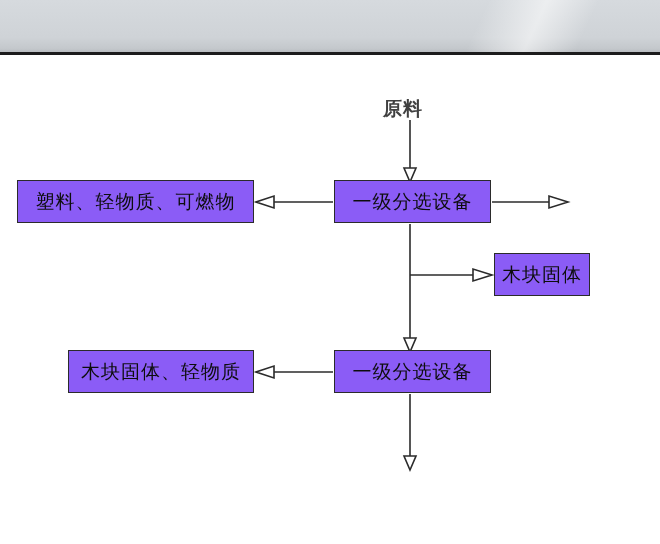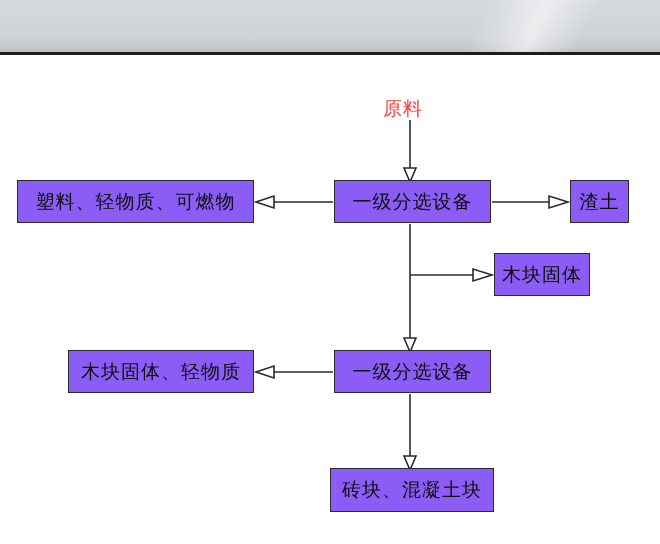--- a/index.html
+++ b/index.html
@@ -87,25 +87,26 @@
     justify-content: center;
     color: #0d0d0d;
     font-size: 19px;
     letter-spacing: 1px;
     white-space: nowrap;
     z-index: 3;
   }
 
   .floating-label {
     position: absolute;
-    color: #ef4444;
+    color: #404040;
     font-size: 19px;
     letter-spacing: 1px;
     white-space: nowrap;
     z-index: 3;
+    font-weight: bold;
   }
 
   
   #node-raw-material   { left: 383px; top: 38px; }
 
   #node-primary-sorter { left: 334px; top: 122px; width: 157px; height: 43px; }
   #node-light-waste    { left: 17px;  top: 122px; width: 237px; height: 43px; }
   #node-slag-soil      { left: 570px; top: 122px; width: 59px;  height: 43px; }
 
   #node-scrap-metal    { left: 494px; top: 195px; width: 96px;  height: 43px; }
@@ -151,24 +152,22 @@
         <polygon points="404,398 416,398 410,412" fill="#ffffff" stroke="#2b2b2b" stroke-width="1.6"></polygon>
       </g>
     </svg>
 
     <div class="floating-label" id="node-raw-material">原料</div>
 
     <div class="node" id="node-light-waste">塑料、轻物质、可燃物</div>
 
     <div class="node" id="node-primary-sorter">一级分选设备</div>
 
-    <div class="node" id="node-slag-soil">渣土</div>
 
     <div class="node" id="node-scrap-metal">木块固体</div>
 
     <div class="node" id="node-wood-solids">木块固体、轻物质</div>
 
     <div class="node" id="node-secondary-sorter">一级分选设备</div>
 
-    <div class="node" id="node-brick-concrete">砖块、混凝土块</div>
 
   </div>
 </div>
 
 </body></html>

